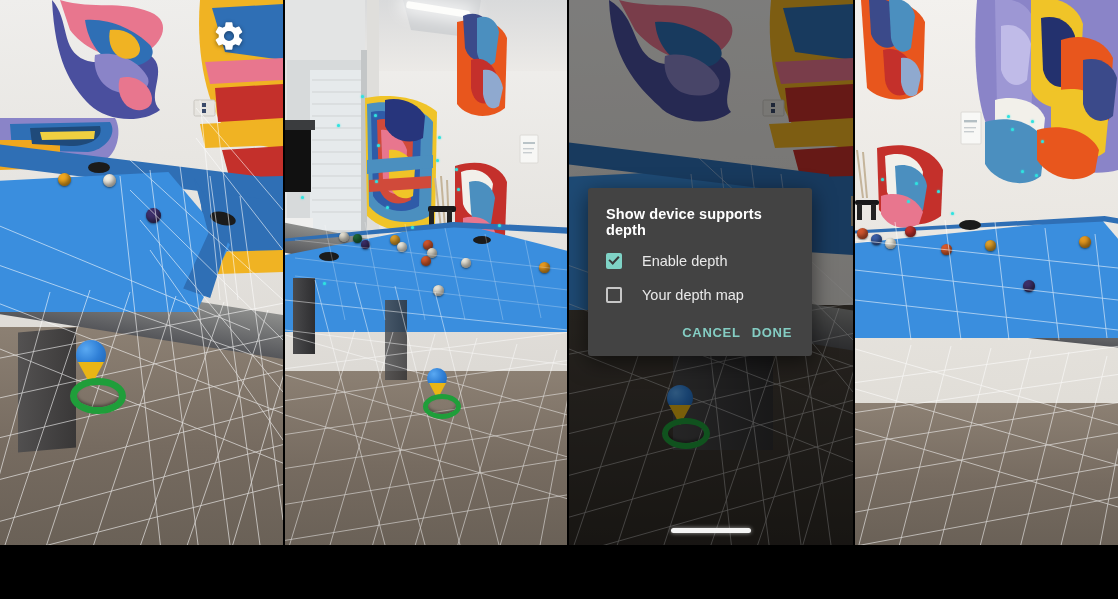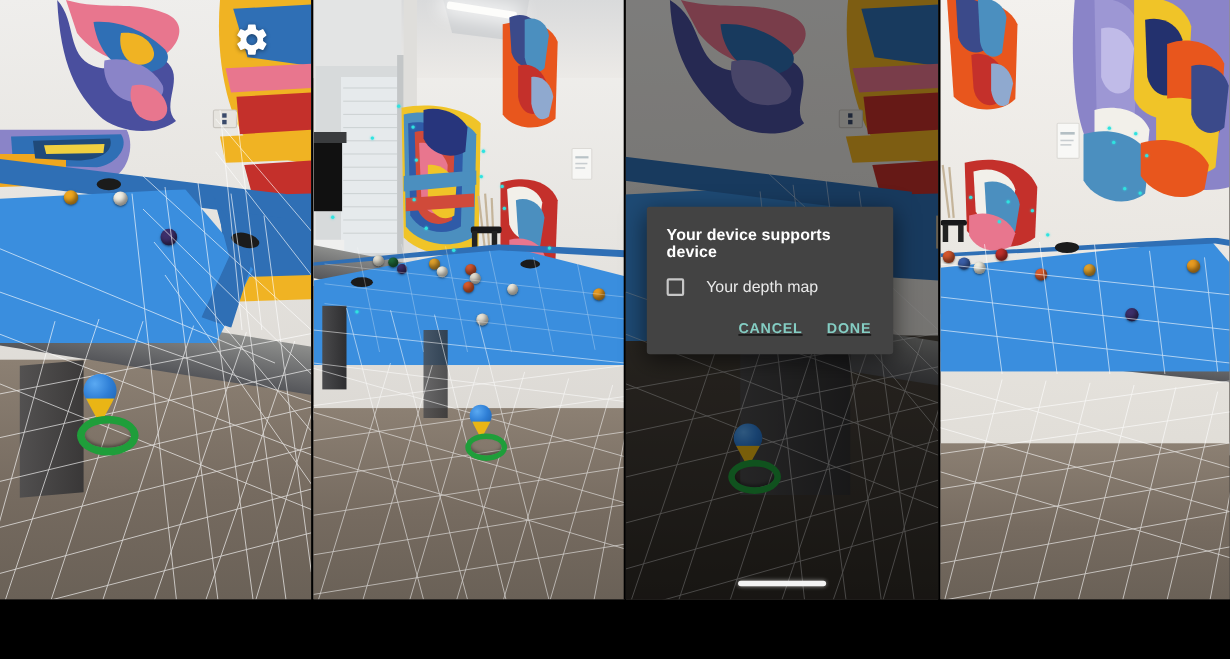--- a/index.html
+++ b/index.html
@@ -77,22 +77,22 @@
      margin:0 0 15px 0;}
   .dlg-row{display:flex;align-items:center;margin-bottom:18px;cursor:pointer;}
   .dlg-row:last-of-type{margin-bottom:14px;}
   .cbx{width:16px;height:16px;box-sizing:border-box;border-radius:2px;
        flex:0 0 16px;position:relative;}
   .cbx.on{background:#7fd3c6;border:none;}
   .cbx.off{background:transparent;border:2px solid #c7c7c7;}
   .cbx.on::after{content:"";position:absolute;left:4.5px;top:1px;width:4px;height:8px;
        border:solid #3a3a3a;border-width:0 2px 2px 0;transform:rotate(43deg);}
   .dlg-label{color:#e9e9e9;font-size:14.5px;margin-left:20px;}
-  .dlg-actions{display:flex;justify-content:flex-end;align-items:center;gap:18px;
-       padding-bottom:4px;text-decoration:underline;}
+  .dlg-actions{display:flex;justify-content:flex-end;align-items:center;gap:7px;
+       padding-bottom:4px;}
   .dlg-btn{color:#84cdc3;font-size:13px;font-weight:bold;letter-spacing:.7px;
        background:none;border:none;padding:4px 2px;cursor:pointer;
        font-family:"Liberation Sans", sans-serif;}
 
   
   #bottombar{position:absolute;left:0;top:545px;width:1118px;height:54px;background:#000;}
 </style>
 </head>
 <body>
 
@@ -450,22 +450,26 @@
       <div class="feature-pt" style="left:60px;top:182px;"></div>
       <div class="feature-pt" style="left:82px;top:190px;"></div>
       <div class="feature-pt" style="left:52px;top:200px;"></div>
       <div class="feature-pt" style="left:96px;top:212px;"></div>
       <div class="feature-pt" style="left:186px;top:140px;"></div>
     </div>
 
   </div>
 
   <div id="dialog">
-    <div class="dlg-title">Your device supports device</div>
-
+    <div class="dlg-title">Show device supports depth</div>
+
+    <div class="dlg-row">
+      <span class="cbx on"></span>
+      <span class="dlg-label">Enable depth</span>
+    </div>
 
     <div class="dlg-row">
       <span class="cbx off"></span>
       <span class="dlg-label">Your depth map</span>
     </div>
 
     <div class="dlg-actions">
       <button class="dlg-btn">CANCEL</button>
       <button class="dlg-btn">DONE</button>
     </div>

